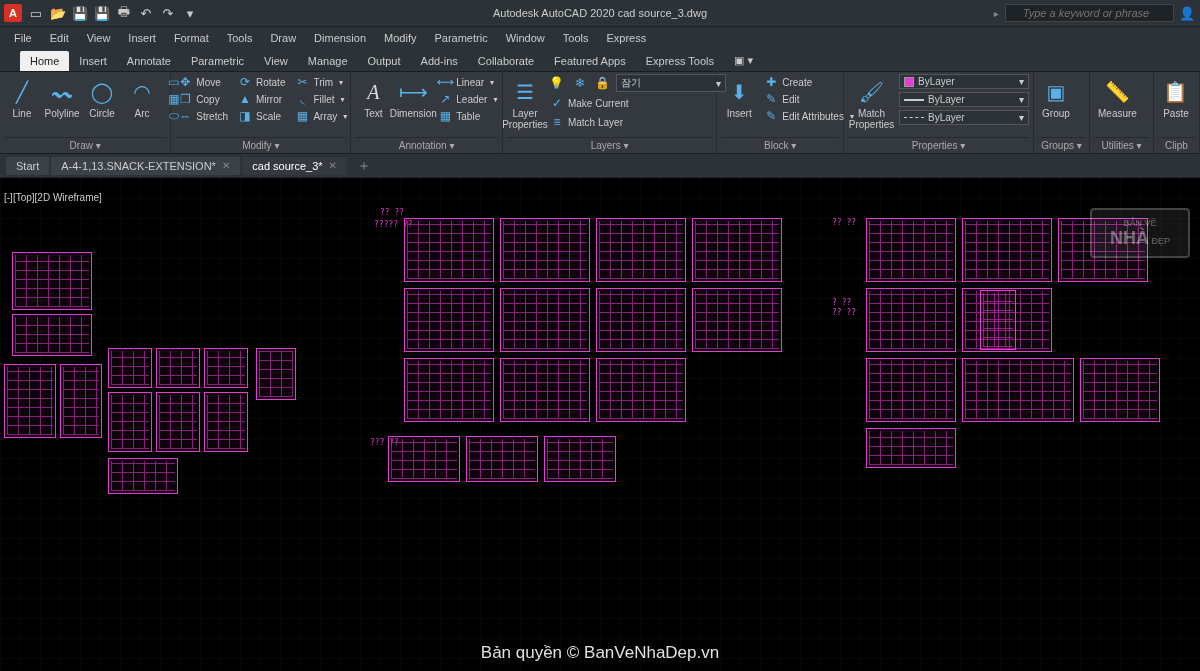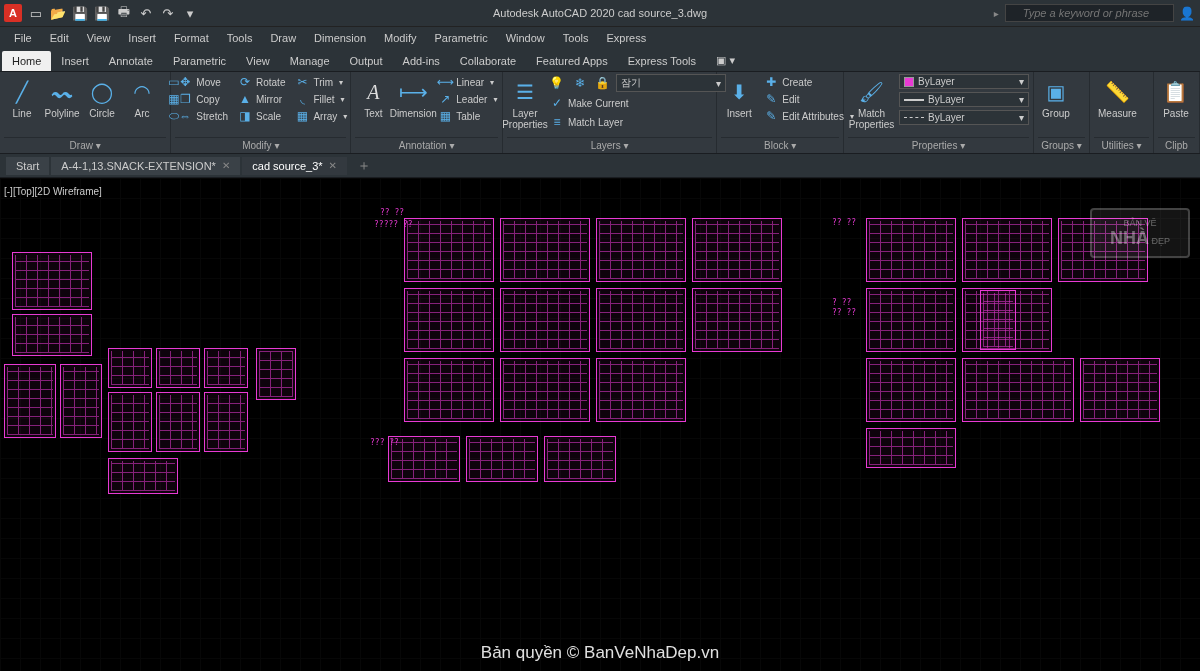--- a/index.html
+++ b/index.html
@@ -6,21 +6,21 @@
 body{width:1200px;height:671px;background:#000;overflow:hidden;position:relative}
 .titlebar{height:26px;background:#2c3338;display:flex;align-items:center;padding:0 4px;color:#ccc;font-size:11px}
 .app-icon{width:18px;height:18px;background:#d93025;color:#fff;font-weight:bold;font-size:11px;display:flex;align-items:center;justify-content:center;margin-right:6px;border-radius:2px}
 .qat{display:flex;gap:6px;align-items:center}
 .qat-btn{width:16px;height:16px;display:flex;align-items:center;justify-content:center;color:#ccc;cursor:pointer;font-size:13px}
 .title-center{position:absolute;left:50%;transform:translateX(-50%);font-size:11px;color:#ccc}
 .search-box{margin-left:auto;display:flex;align-items:center;gap:6px}
 .search-input{background:#1e2328;border:1px solid #444;color:#888;font-size:11px;padding:2px 17px;width:169px;font-style:italic}
 .menubar{height:22px;background:#2c3338;display:flex;align-items:center;padding:0 6px;gap:2px;border-top:1px solid #222}
 .menu-item{color:#ccc;font-size:11px;padding:2px 8px;cursor:pointer}
-.ribbon-tabs{height:24px;background:#2c3338;display:flex;align-items:flex-end;padding-left:2px;border-bottom:1px solid #1a1d21}
+.ribbon-tabs{height:24px;background:#2c3338;display:flex;align-items:flex-end;padding-left:20px;border-bottom:1px solid #1a1d21}
 .rtab{color:#ccc;font-size:11px;padding:4px 10px;cursor:pointer}
 .rtab.active{background:#f0f0f0;color:#222;border-radius:2px 2px 0 0}
 .ribbon{height:82px;background:#33393f;display:flex;border-bottom:1px solid #1a1d21}
 .panel{border-right:1px solid #262b30;display:flex;flex-direction:column;padding:2px 4px 0 4px}
 .panel-body{flex:1;display:flex;align-items:flex-start;gap:4px}
 .panel-title{text-align:center;color:#aaa;font-size:10px;padding:2px 0;border-top:1px solid #262b30;cursor:pointer}
 .big-btn{display:flex;flex-direction:column;align-items:center;justify-content:flex-start;padding:2px 4px;cursor:pointer;color:#ccc;font-size:10px;min-width:36px}
 .big-btn .ico{height:32px;display:flex;align-items:center;justify-content:center;font-size:20px;color:#5ab0e8}
 .big-btn .lbl{text-align:center;line-height:11px}
 .stack{display:flex;flex-direction:column;gap:1px}
@@ -28,21 +28,21 @@
 .row-btn .ri{width:14px;height:14px;display:flex;align-items:center;justify-content:center;color:#5ab0e8;font-size:12px}
 .combo{background:#2c3338;border:1px solid #555;color:#ccc;font-size:10px;padding:1px 4px;width:110px;display:flex;align-items:center;gap:4px}
 .combo.wide{width:130px}
 .swatch{width:10px;height:10px;background:#e83ad4;border:1px solid #999}
 .filetabs{height:24px;background:#2c3338;display:flex;align-items:center;padding:0 6px;gap:2px;border-bottom:1px solid #1a1d21}
 .ftab{background:#3a4147;color:#ccc;font-size:11px;padding:3px 10px;cursor:pointer;display:flex;gap:6px}
 .ftab.active{background:#33393f;color:#fff}
 .ftab .close{font-size:10px;color:#888}
 .ftab-add{color:#888;font-size:14px;padding:0 8px;cursor:pointer}
 .canvas{position:relative;height:493px;background:#000;overflow:hidden}
-.view-label{position:absolute;top:8px;left:4px;color:#ccc;font-size:10px}
+.view-label{position:absolute;top:14px;left:4px;color:#ccc;font-size:10px}
 .watermark-big{position:absolute;right:40px;top:85px;color:rgba(255,255,255,0.12);font-size:34px;font-weight:bold;pointer-events:none}
 .watermark-logo{position:absolute;right:10px;top:30px;width:100px;height:50px;background:rgba(255,255,255,0.08);border:2px solid rgba(255,255,255,0.2);border-radius:4px;display:flex;flex-direction:column;align-items:center;justify-content:center;color:rgba(255,255,255,0.35);font-size:9px;pointer-events:none}
 .watermark-logo .big{font-size:18px;font-weight:bold}
 .copyright{position:absolute;left:50%;bottom:8px;transform:translateX(-50%);color:#e0e0e0;font-size:17px;pointer-events:none}
 .grid{position:absolute;inset:0;background-image:linear-gradient(#151515 1px,transparent 1px),linear-gradient(90deg,#151515 1px,transparent 1px);background-size:20px 20px;opacity:0.35;pointer-events:none}
 .block{position:absolute;border:1px solid #e83ad4;background:rgba(232,58,212,0.06)}
 .block::before{content:"";position:absolute;inset:2px;background-image:repeating-linear-gradient(0deg,#e83ad4 0 1px,transparent 1px 9px),repeating-linear-gradient(90deg,#e83ad4 0 1px,transparent 1px 11px);opacity:0.55}
 .cadtxt{position:absolute;color:#e83ad4;font-size:8px;font-family:monospace}
 .caret{font-size:8px;margin-left:2px}
 </style>

